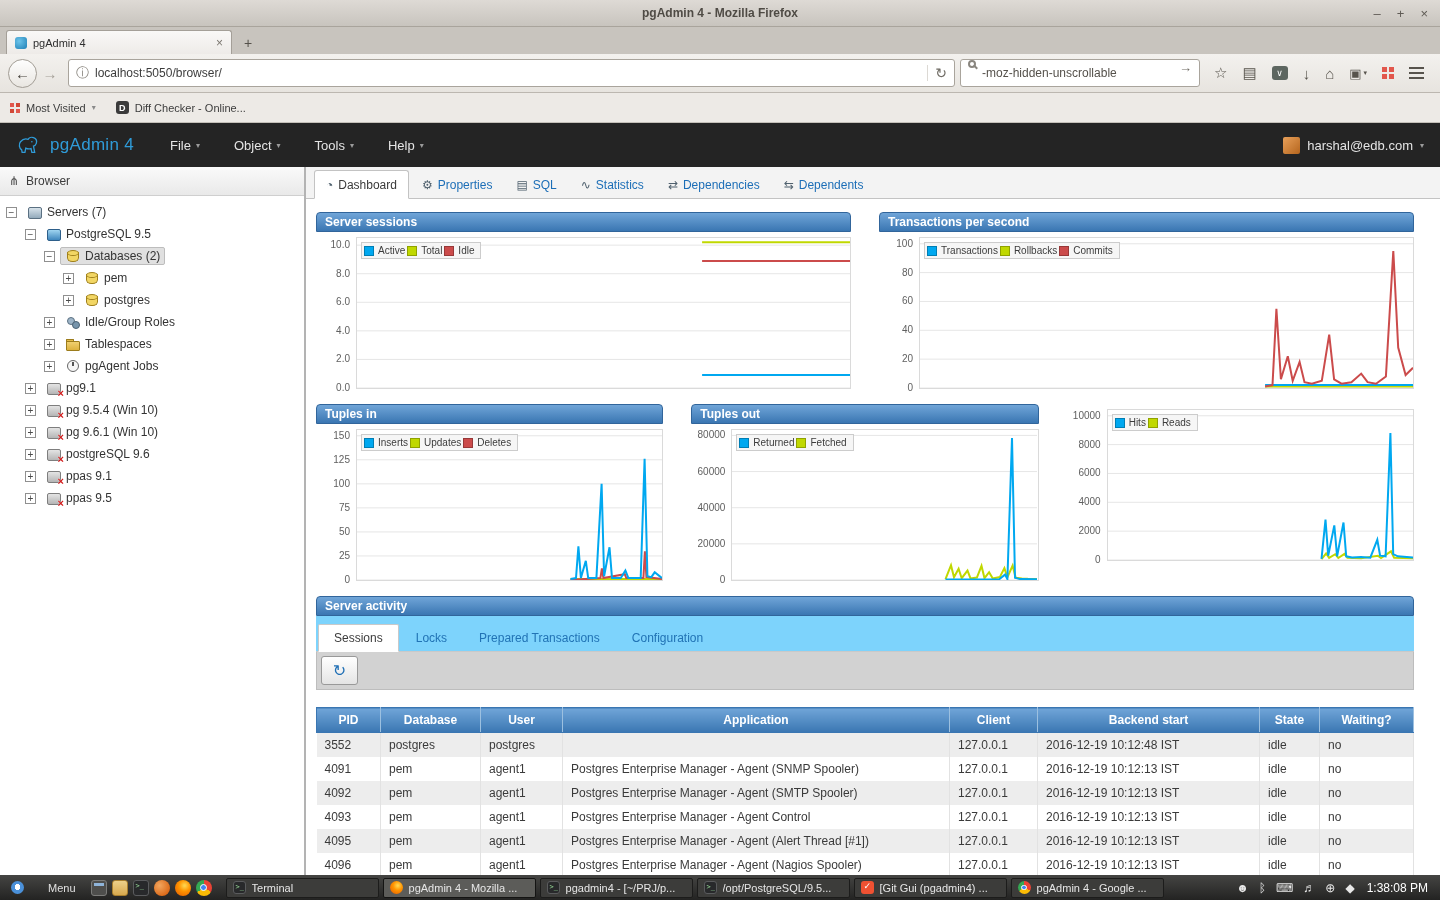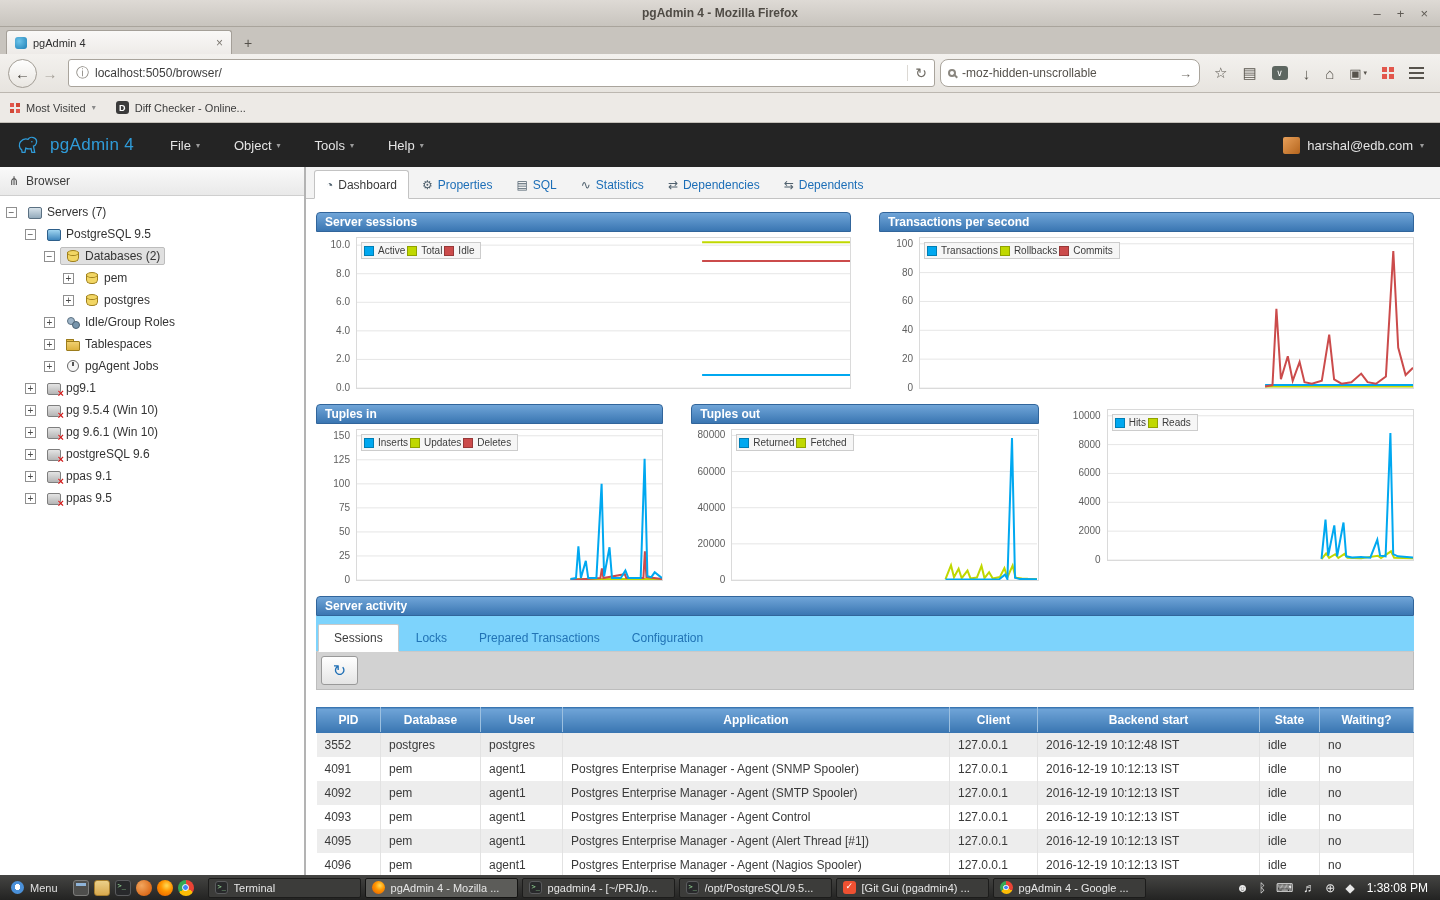--- a/index.html
+++ b/index.html
@@ -19,21 +19,21 @@
 
 
 .navbar{height:39px;background:linear-gradient(#f3f1ee,#e7e4df);border-bottom:1px solid #bcb7b0;display:flex;align-items:center;padding:0 8px}
 .nav-back{width:29px;height:29px;border-radius:50%;border:1px solid #a29d95;background:linear-gradient(#fefefe,#e9e6e1);display:flex;align-items:center;justify-content:center;font-size:15px;color:#403c37;flex:none}
 .nav-fwd{width:26px;text-align:center;font-size:15px;color:#a5a098;flex:none}
 .urlbar{flex:1;height:28px;background:#fff;border:1px solid #a9a49c;border-radius:3px;display:flex;align-items:center;padding:0 7px;margin:0 5px;gap:6px}
 .info-ico{color:#8a867f;font-size:13px}
 .url-input,.search-input{flex:1;border:none;outline:none;font:12px "Liberation Sans",sans-serif;color:#3c3c3c;background:transparent;min-width:0}
 .search-input{color:#55514b}
 .reload{color:#6f6b64;font-size:14px;border-left:1px solid #dcd9d4;padding-left:7px}
-.searchbar{width:260px;height:28px;background:#fff;border:1px solid #a9a49c;border-radius:8px;display:flex;align-items:center;padding:0 7px;gap:6px;flex:none}
+.searchbar{width:240px;height:28px;background:#fff;border:1px solid #a9a49c;border-radius:3px;display:flex;padding:0 7px;gap:6px;flex:none}
 .mag{width:8px;height:8px;border:2px solid #8a867f;border-radius:50%;position:relative;flex:none}
 .mag::after{content:"";position:absolute;width:5px;height:2px;background:#8a867f;right:-4px;bottom:-2px;transform:rotate(45deg)}
 .go{color:#6f6b64;font-size:13px}
 .nav-icons{display:flex;align-items:center;gap:15px;padding:0 8px 0 14px}
 .nav-ico{font-size:15px;color:#57534c;display:flex;align-items:center;justify-content:center}
 .pocket{width:16px;height:14px;background:#5d6660;border-radius:3px;color:#fff;font-size:9px}
 .tool{font-size:13px}
 .mini-caret{font-size:7px;color:#57534c;margin-left:2px}
 .grid-ico{width:12px;height:12px;background:linear-gradient(#e2574c,#e2574c) 0 0/5px 5px no-repeat,linear-gradient(#e2574c,#e2574c) 7px 0/5px 5px no-repeat,linear-gradient(#e2574c,#e2574c) 0 7px/5px 5px no-repeat,linear-gradient(#e2574c,#e2574c) 7px 7px/5px 5px no-repeat}
 .bars{width:15px;height:2px;background:#57534c;box-shadow:0 -5px 0 #57534c,0 5px 0 #57534c}
@@ -112,21 +112,21 @@
 .sa-table th:nth-child(1),.sa-table td:nth-child(1){width:64px}
 .sa-table th:nth-child(2),.sa-table td:nth-child(2){width:100px}
 .sa-table th:nth-child(3),.sa-table td:nth-child(3){width:82px}
 .sa-table th:nth-child(5),.sa-table td:nth-child(5){width:88px}
 .sa-table th:nth-child(6),.sa-table td:nth-child(6){width:222px}
 .sa-table th:nth-child(7),.sa-table td:nth-child(7){width:60px}
 .sa-table th:nth-child(8),.sa-table td:nth-child(8){width:94px}
 
 
 .taskbar{position:absolute;left:0;right:0;bottom:0;height:25px;background:linear-gradient(#454543,#232322);display:flex;align-items:center;color:#e0e0e0;font-size:11px;padding:0 4px;gap:4px}
-.menu-btn{display:flex;align-items:center;gap:6px;padding:0 7px;height:21px}
+.menu-btn{display:flex;align-items:center;gap:24px;padding:0 7px;height:21px}
 .menu-ico{width:13px;height:13px;border-radius:50%;background:radial-gradient(circle at 50% 45%,#fff 0 30%,#4a90d9 31% 100%)}
 .launchers{display:flex;gap:5px;align-items:center;padding:0 4px}
 .app-ico{width:16px;height:16px;border-radius:3px;flex:none;position:relative}
 .task-btn .app-ico{width:13px;height:13px}
 .app-ico.window{background:#4e4e4c;border:1px solid #7c7c7a}
 .app-ico.window::after{content:"";position:absolute;left:2px;right:2px;top:2px;height:3px;background:#8fb4d9}
 .app-ico.folder{background:linear-gradient(#ecd08a,#d8a94e);border:1px solid #a87f2e}
 .app-ico.terminal{background:#28292b;border:1px solid #5a5b5d}
 .app-ico.terminal::after{content:">_";position:absolute;left:2px;top:2px;font-size:7px;line-height:1;color:#9ae09a;font-family:"DejaVu Sans Mono",monospace}
 .app-ico.java{background:radial-gradient(circle at 35% 35%,#f2a65e,#d35400);border-radius:50%}

